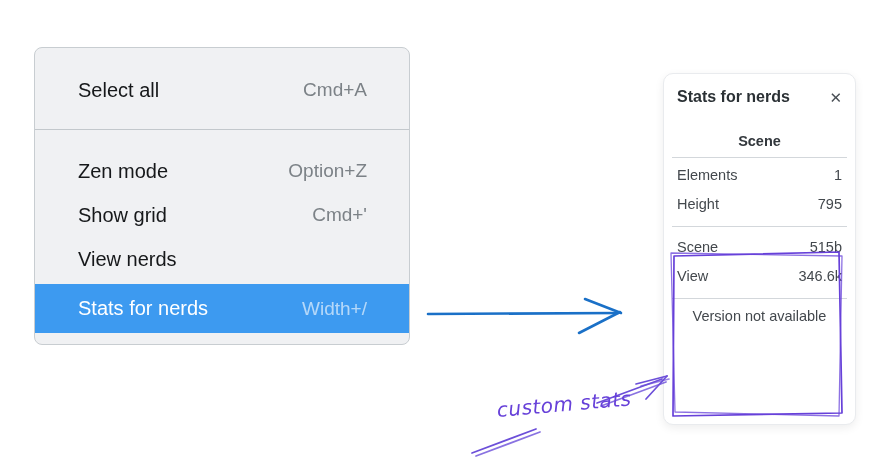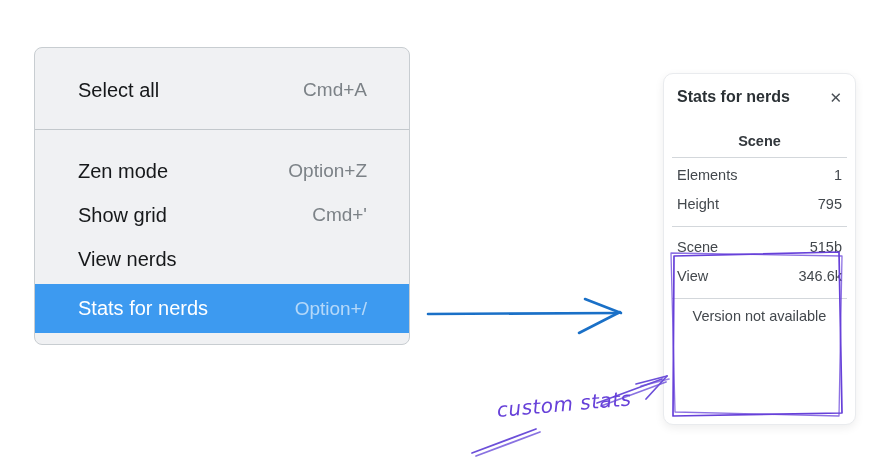--- a/index.html
+++ b/index.html
@@ -75,21 +75,21 @@
       </div>
       <div class="menu-item">
         <span>Show grid</span>
         <span class="shortcut">Cmd+'</span>
       </div>
       <div class="menu-item">
         <span>View nerds</span>
       </div>
       <div class="menu-item selected">
         <span>Stats for nerds</span>
-        <span class="shortcut">Option+/</span>
+        <span class="shortcut">Width+/</span>
       </div>
     </div>
   </div>
 
   <div class="stats-panel">
     <div class="panel-titlebar">
       <span class="panel-title">Stats for nerds</span>
       <span class="panel-close">✕</span>
     </div>
 

